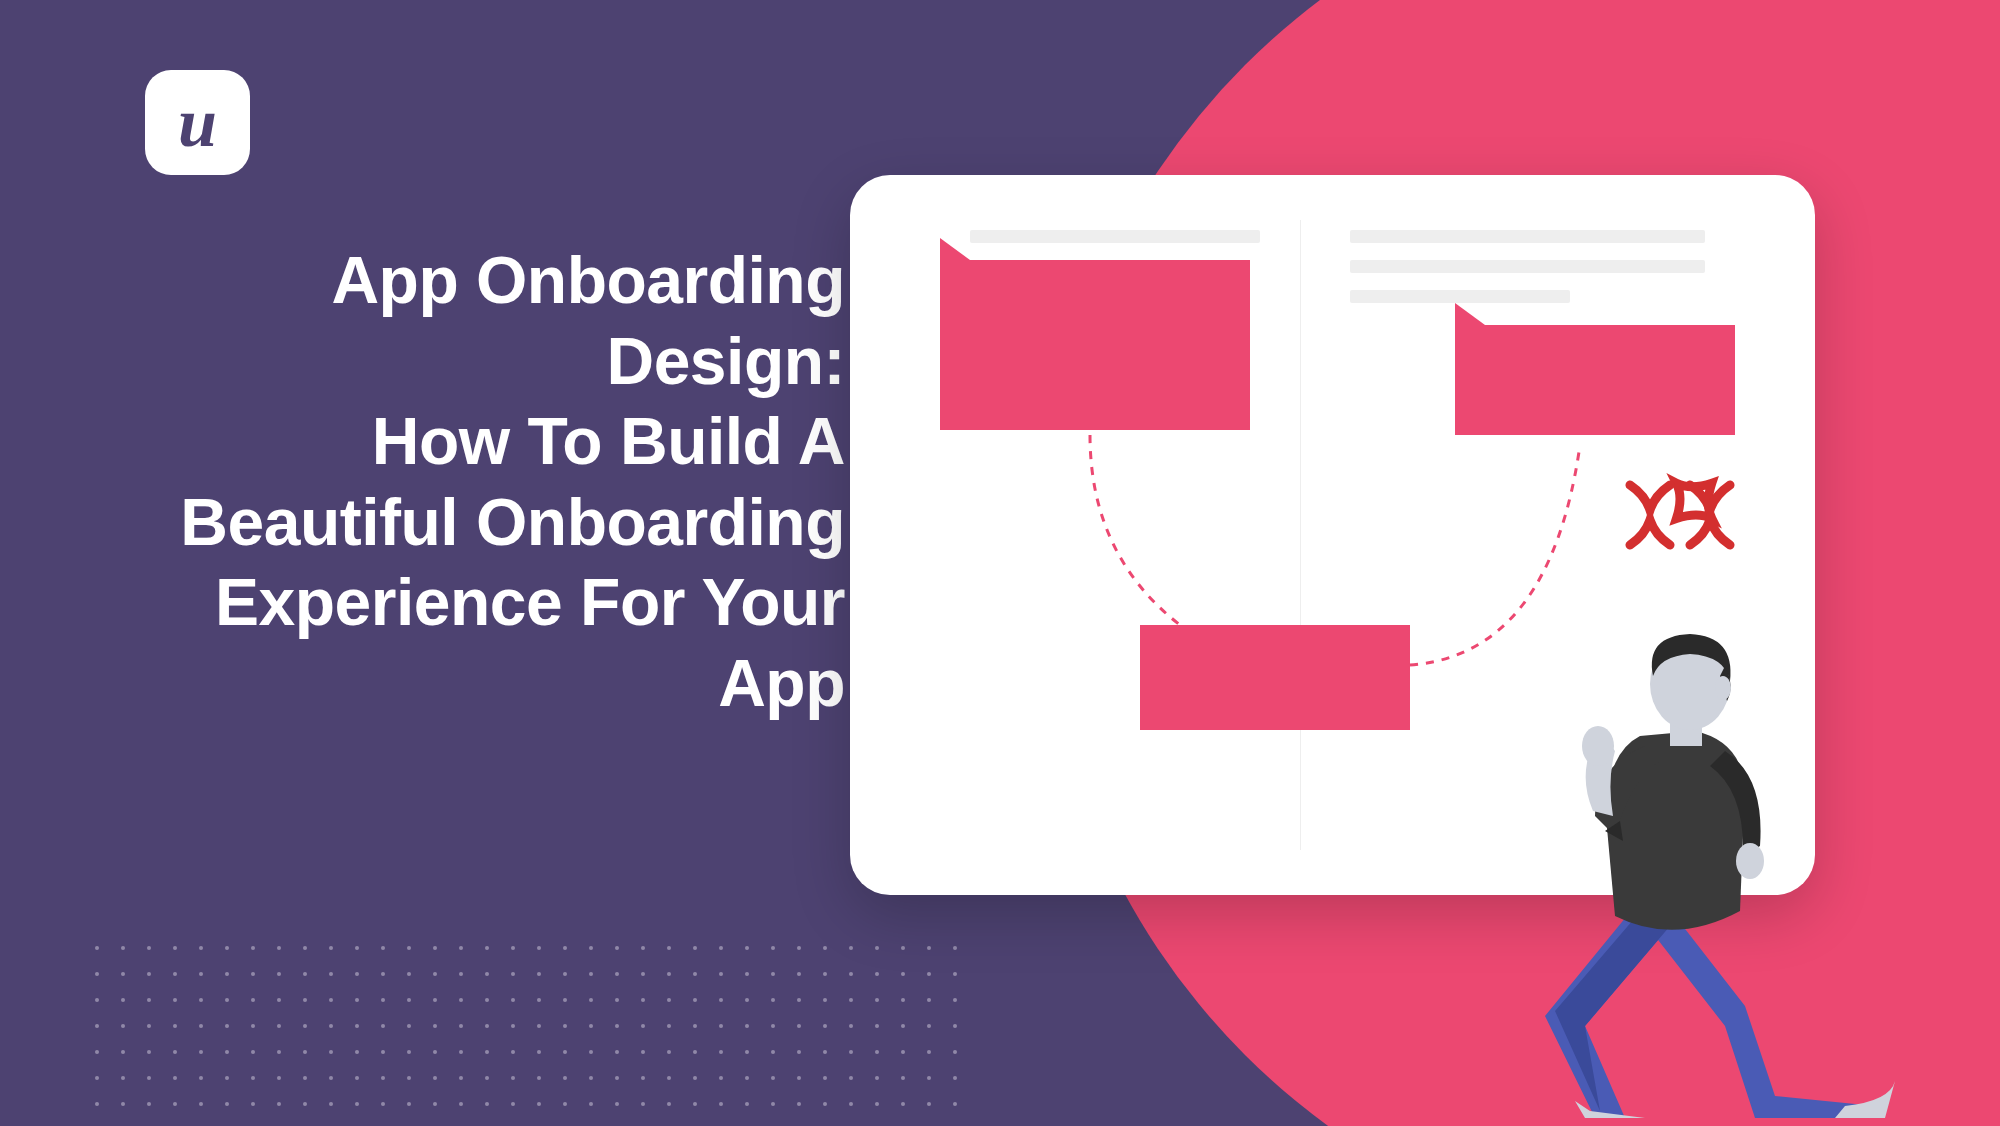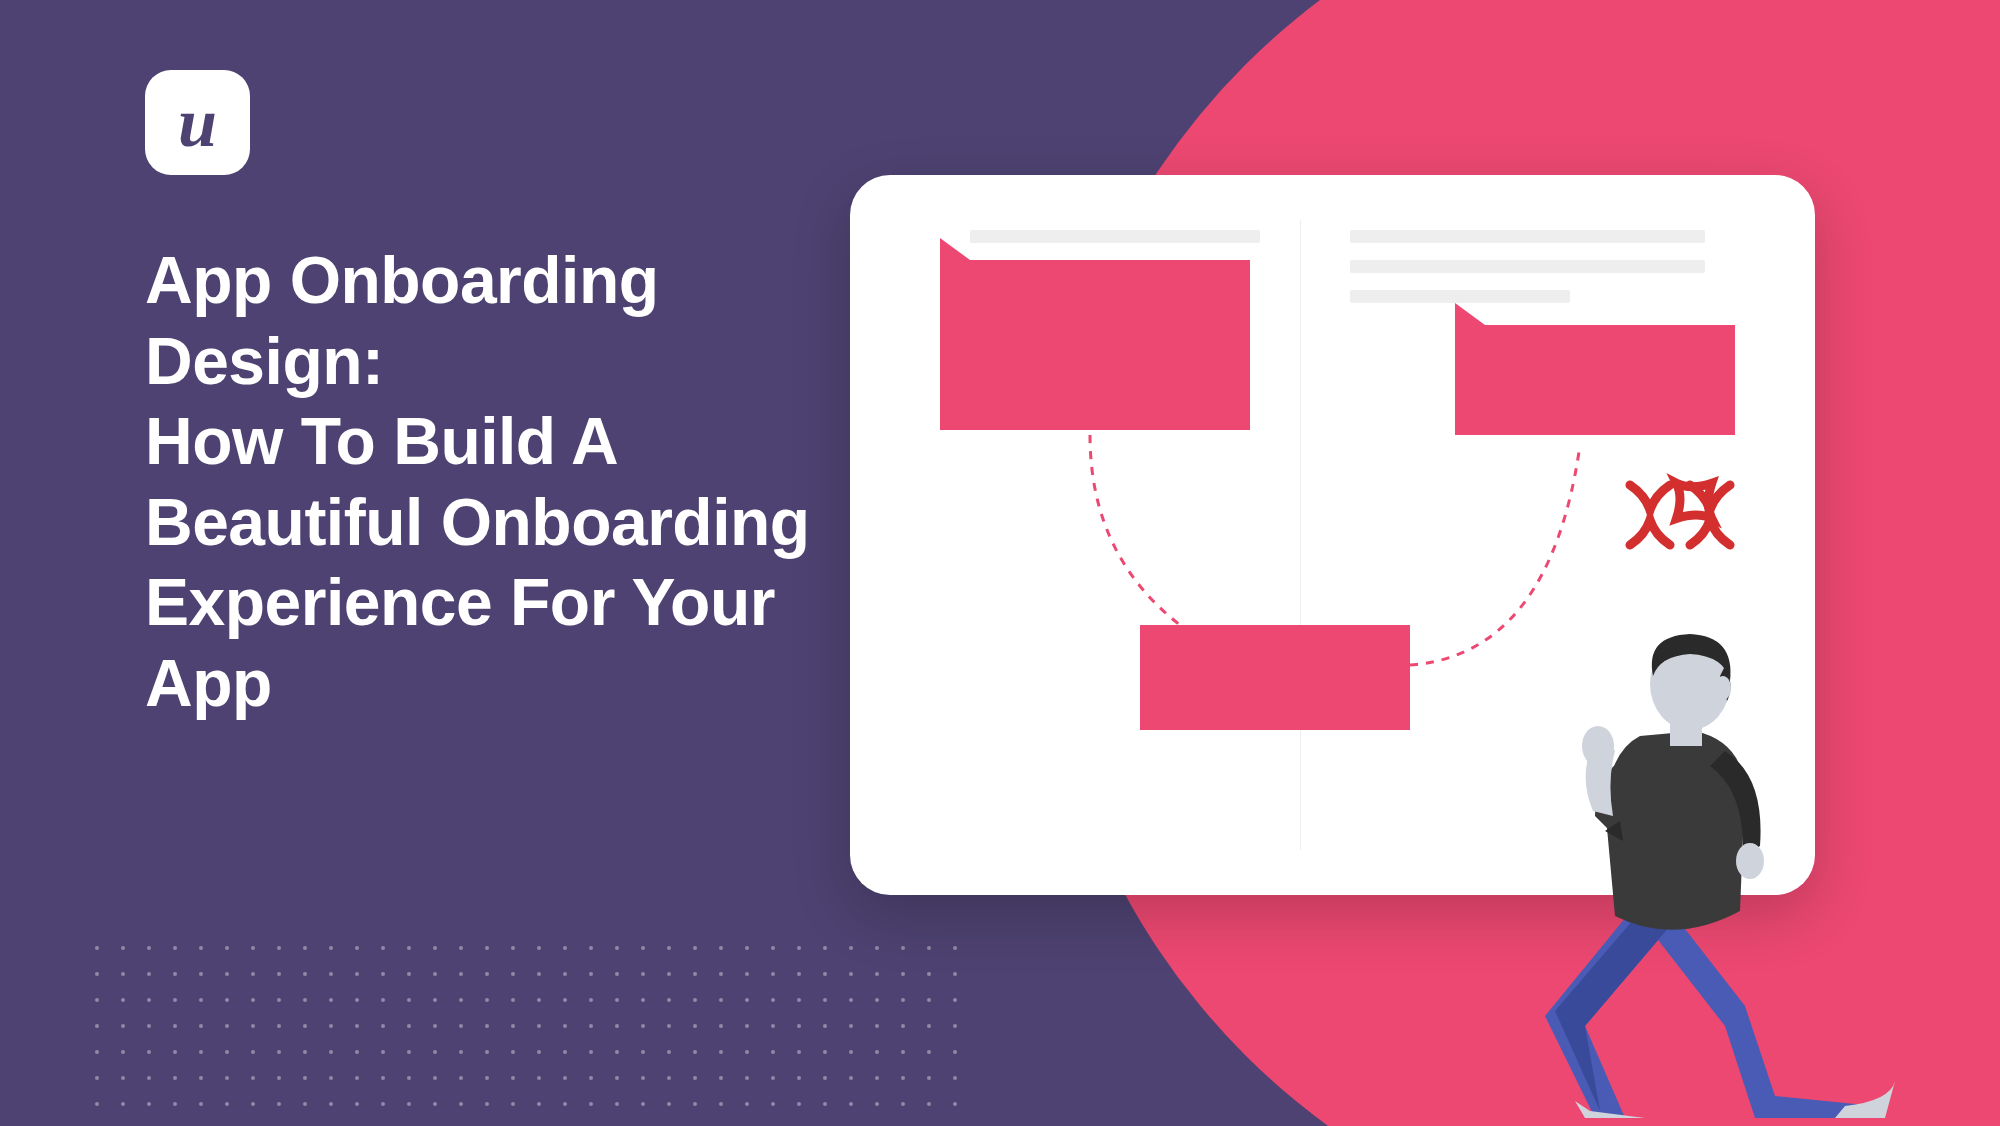--- a/index.html
+++ b/index.html
@@ -119,21 +119,21 @@
   </style>
 </head>
 <body>
 
 <div class="pink-circle"></div>
 
 <div class="logo">
   <span>u</span>
 </div>
 
-<h1 class="headline" style="white-space: pre-line;">App Onboarding Design:
+<h1 class="headline" style="white-space: pre-line; text-align: right;">App Onboarding Design:
 How To Build A Beautiful Onboarding Experience For Your App</h1>
 
 <div class="dot-pattern">
   <svg width="900" height="200">
     <defs>
       <pattern id="dots" x="0" y="0" width="26" height="26" patternUnits="userSpaceOnUse">
         <circle cx="2" cy="2" r="2" fill="#9088a8"></circle>
       </pattern>
     </defs>
     <rect width="900" height="200" fill="url(#dots)"></rect>

